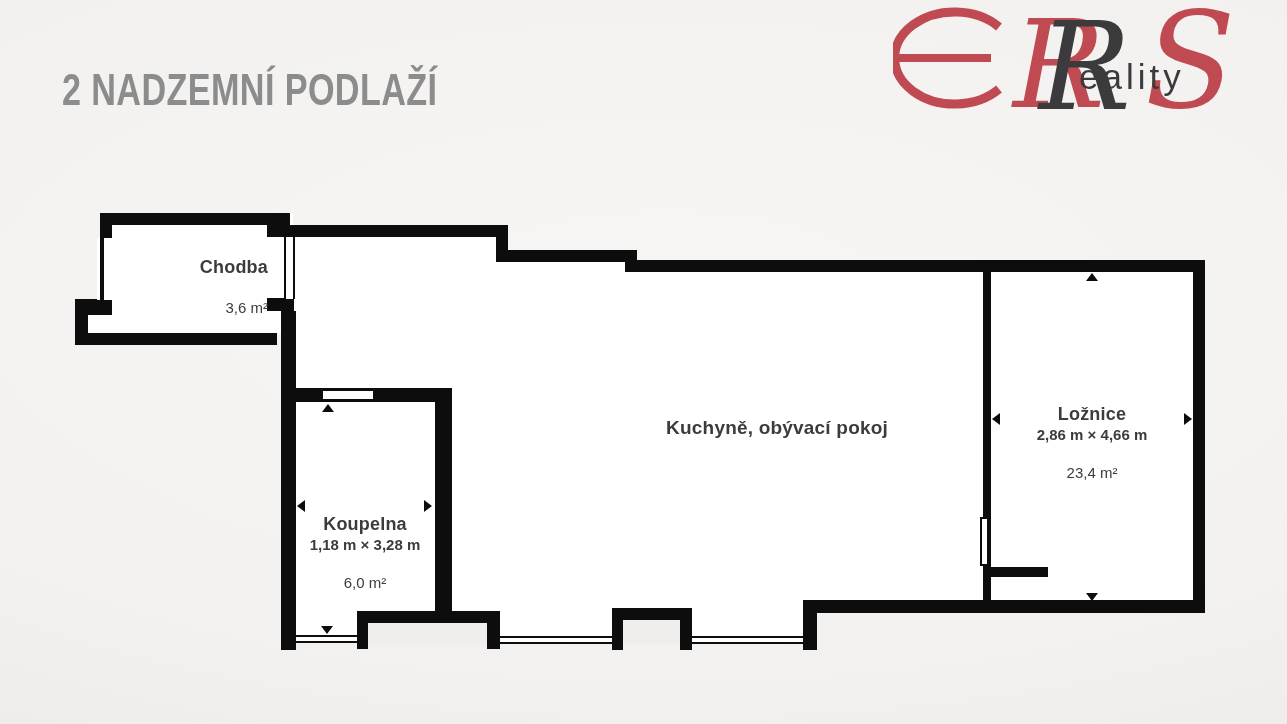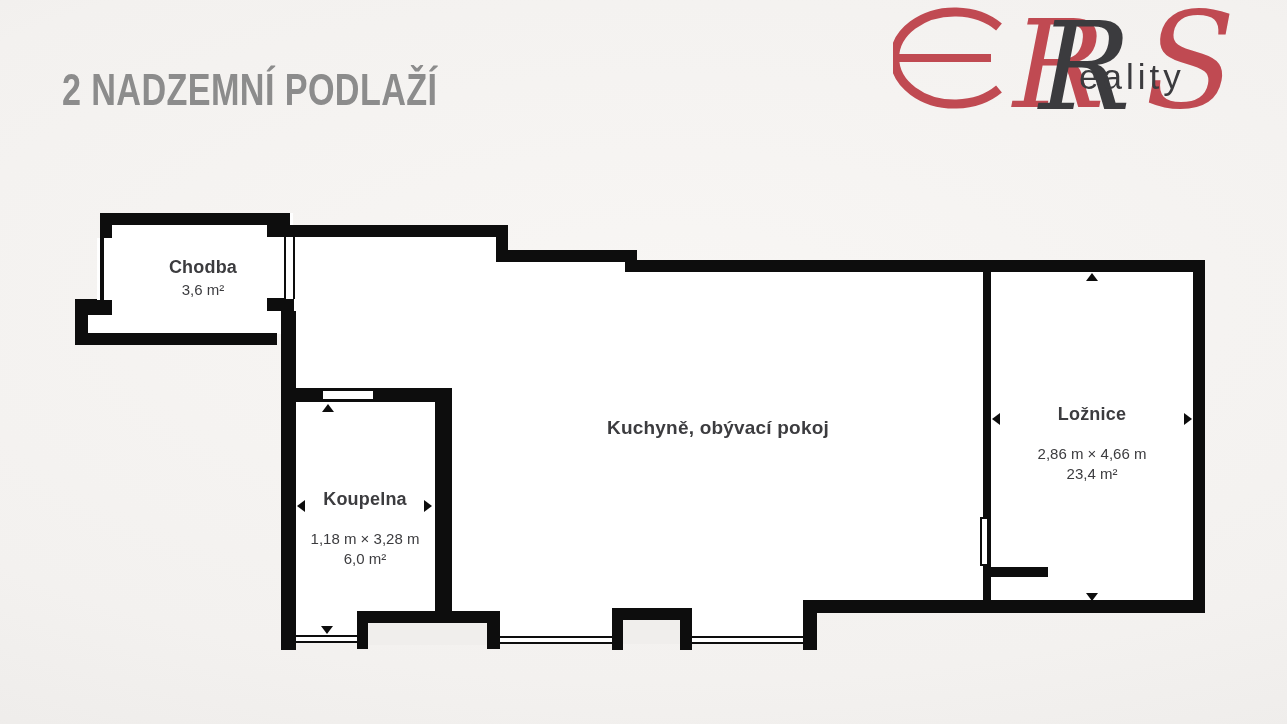--- a/index.html
+++ b/index.html
@@ -30,22 +30,22 @@
   .opening{position:absolute;background:#ffffff;}
   .door-slit{position:absolute;background:#ffffff;border:2px solid #0d0d0d;box-sizing:border-box;}
   .ar{position:absolute;width:0;height:0;}
   .ar.up{border-left:6px solid transparent;border-right:6px solid transparent;border-bottom:8px solid #0d0d0d;}
   .ar.down{border-left:6px solid transparent;border-right:6px solid transparent;border-top:8px solid #0d0d0d;}
   .ar.left{border-top:6px solid transparent;border-bottom:6px solid transparent;border-right:8px solid #0d0d0d;}
   .ar.right{border-top:6px solid transparent;border-bottom:6px solid transparent;border-left:8px solid #0d0d0d;}
   .room-label{position:absolute;text-align:center;color:#3c3c3f;}
   .rname{font-size:18px;font-weight:bold;letter-spacing:0.2px;}
   .rname.big{font-size:19px;}
-  .rdim{font-size:15px;margin-top:20px;}
-  .rarea{font-size:15px;margin-top:3px;}
+  .rdim{font-size:15px;margin-top:1px;font-weight:bold;}
+  .rarea{font-size:15px;margin-top:21px;}
 </style>
 </head>
 <body>
 
 <div class="stage">
 
   <div class="title-wrap">
     <span class="title">2 NADZEMNÍ PODLAŽÍ</span>
   </div>
 
@@ -108,30 +108,30 @@
 
     <div class="ar up" style="left:322px;top:404px;"></div>
     <div class="ar down" style="left:321px;top:626px;"></div>
     <div class="ar left" style="left:297px;top:500px;"></div>
     <div class="ar right" style="left:424px;top:500px;"></div>
     <div class="ar up" style="left:1086px;top:273px;"></div>
     <div class="ar down" style="left:1086px;top:593px;"></div>
     <div class="ar left" style="left:992px;top:413px;"></div>
     <div class="ar right" style="left:1184px;top:413px;"></div>
 
-    <div class="room-label" style="left:123px;top:257px;width:160px;">
+    <div class="room-label" style="left:108px;top:257px;width:160px;text-align:right;">
       <div class="rname">Chodba</div>
       <div class="rarea">3,6 m²</div>
     </div>
-    <div class="room-label" style="left:285px;top:489px;width:160px;">
+    <div class="room-label" style="left:285px;top:514px;width:160px;">
       <div class="rname">Koupelna</div>
       <div class="rdim">1,18 m × 3,28 m</div>
       <div class="rarea">6,0 m²</div>
     </div>
-    <div class="room-label" style="left:567px;top:417px;width:302px;">
+    <div class="room-label" style="left:586px;top:417px;width:302px;text-align:right;">
       <div class="rname big">Kuchyně, obývací pokoj</div>
     </div>
     <div class="room-label" style="left:1011px;top:404px;width:162px;">
       <div class="rname">Ložnice</div>
       <div class="rdim">2,86 m × 4,66 m</div>
       <div class="rarea">23,4 m²</div>
     </div>
 
   </div>
 </div>

